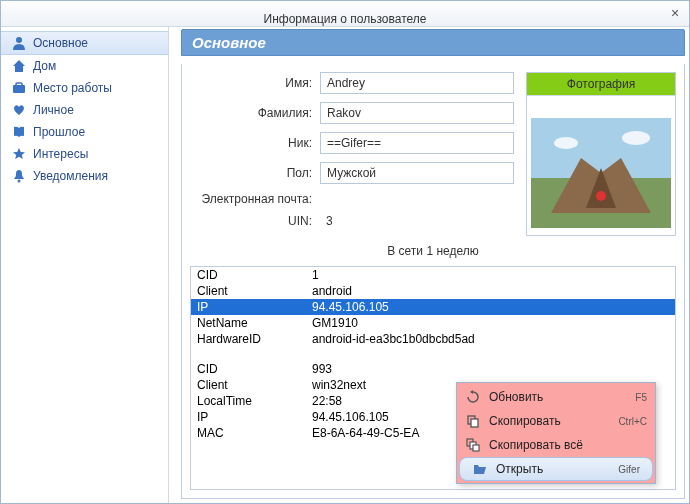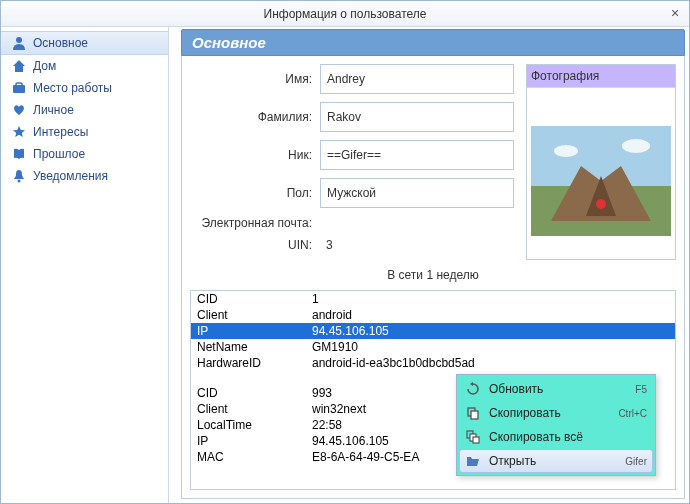--- a/index.html
+++ b/index.html
@@ -1,48 +1,48 @@
 <!DOCTYPE html>
 <html><head>
 <meta charset="utf-8">
 <style>
 * { margin: 0; padding: 0; box-sizing: border-box; font-family: Tahoma, Arial, sans-serif; font-size: 12px; }
 body { background: #fff; width: 690px; height: 504px; border: 1px solid #a0b8d0; display: flex; flex-direction: column; }
-.titlebar { height: 26px; display: flex; align-items: center; justify-content: center; position: relative; border-bottom: 1px solid #d0dae5; background: linear-gradient(#fdfdfe,#eef2f7); }
+.titlebar { height: 26px; display: flex; align-items: flex-end; justify-content: center; position: relative; border-bottom: 1px solid #d0dae5; background: linear-gradient(#fdfdfe,#eef2f7); }
 .titlebar .title { color: #333; }
 .titlebar .close { position: absolute; right: 6px; top: 4px; width: 16px; height: 16px; text-align: center; line-height: 16px; color: #555; cursor: pointer; font-size: 14px; }
 .body { flex: 1; display: flex; overflow: hidden; gap: 8px; }
 .sidebar { width: 168px; border-right: 1px solid #d0dae5; padding: 4px 0; background:#fff; }
 .sb-item { display: flex; align-items: center; gap: 6px; padding: 3px 10px; color: #2a4a8a; cursor: pointer; }
 .sb-item.active { background: linear-gradient(#e8f0fb,#d6e4f7); border-top:1px solid #c0d4ef; border-bottom:1px solid #c0d4ef; }
 .sb-item .ico { width: 16px; height: 16px; display: flex; align-items: center; justify-content: center; }
 .main { flex: 1; display: flex; flex-direction: column; padding: 2px 4px 4px 4px; overflow:hidden; }
 .section-header { background: #6d9ed4; color: #fff; font-weight: bold; font-style: italic; font-size: 15px; padding: 4px 10px; border: 1px solid #5a8cc7; border-radius: 2px 2px 0 0; }
-.content { border: 1px solid #c0cde0; border-top: none; flex: 1; padding: 8px; display: flex; flex-direction: column; gap: 6px; overflow:hidden; position:relative; }
+.content { border: 1px solid #c0cde0; border-top: none; flex: 1; padding: 8px; display: flex; flex-direction: column; gap: 6px; overflow:hidden; position:relative;margin-top:8px; }
 .form-area { display: flex; gap: 12px; }
 .form-left { flex: 1; }
 .form-row { display: flex; align-items: center; margin-bottom: 8px; }
 .form-row label { width: 130px; text-align: right; padding-right: 8px; color: #333; }
-.form-row .val { flex: 1; border: 1px solid #b8c8dd; height: 30px; padding: 2px 6px; background: #fff; color: #333; display:flex; align-items:center; }
+.form-row .val { flex: 1; border: 1px solid #b8c8dd; height: 22px; padding: 2px 6px; background: #fff; color: #333; display:flex; align-items:center; }
 .form-row .val.blur { color: transparent; text-shadow: 0 0 6px rgba(120,120,120,0.7); }
 .form-row .plain { padding-left: 6px; color:#333; }
 .photo-box { width: 150px; border: 1px solid #c0cde0; display: flex; flex-direction: column; }
-.photo-head { padding: 4px; background: #c4b5fd; border-bottom: 1px solid #d0dae5; color:#333; }
+.photo-head { text-align: center; padding: 4px; background: #84cc16; border-bottom: 1px solid #d0dae5; color:#333; }
 .photo-img { flex:1; display:flex; align-items:center; justify-content:center; padding:18px 4px 4px 4px; }
 .photo-svg { width: 140px; height: 110px; }
 .status-line { text-align: center; color: #333; padding: 2px 4px; }
 .kv-block { border: 1px solid #c0cde0; overflow-y: auto; flex:1; }
 .kv-row { display: flex; padding: 1px 6px; justify-content: flex-end; }
 .kv-row.sel { background: #1f6fd6; color: #fff; }
 .kv-row.blank { height: 14px; }
 .kv-key { width: 115px; }
 .kv-val { flex: 1; }
-.ctx-menu { position: absolute; right: 28px; top: 318px; width: 200px; background: #5eead4; border: 1px solid #9fb4d1; box-shadow: 2px 2px 6px rgba(0,0,0,0.2); padding: 2px; }
+.ctx-menu { position: absolute; right: 28px; top: 318px; width: 200px; background: #fca5a5; border: 1px solid #9fb4d1; box-shadow: 2px 2px 6px rgba(0,0,0,0.2); padding: 2px; }
 .ctx-item { display: flex; align-items: center; gap: 8px; padding: 4px 6px; cursor: pointer; }
-.ctx-item.hover { background: linear-gradient(#eaf1fb,#d3e2f6); border: 1px solid #a8c3e8; border-radius: 3px; padding: 3px 5px; }
+.ctx-item.hover { background: linear-gradient(#eaf1fb,#d3e2f6); border: 1px solid #a8c3e8; border-radius: 8px; padding: 3px 12px; }
 .ctx-ico { width: 16px; height: 16px; display:flex; align-items:center; justify-content:center; }
 .ctx-label { flex: 1; color: #222; }
 .ctx-short { color: #555; font-size: 10px; }
 svg { display:block; }
 </style>
 </head>
 <body>
 
 <div class="titlebar">
   <span class="title">Информация о пользователе</span>
@@ -81,32 +81,32 @@
       <span class="ico">
           <svg width="14" height="14" viewBox="0 0 14 14">
             <path d="M7 12 C2 8 1 5 3 3 C5 1 7 4 7 4 C7 4 9 1 11 3 C13 5 12 8 7 12 Z" fill="#3b74c4"></path>
           </svg>
         </span>
       <span>Личное</span>
     </div>
     <div class="sb-item">
       <span class="ico">
           <svg width="14" height="14" viewBox="0 0 14 14">
+            <path d="M2 2 Q5 1 7 3 Q9 1 12 2 L12 11 Q9 10 7 12 Q5 10 2 11 Z" fill="#3b74c4"></path>
+          </svg>
+        </span>
+      <span>Прошлое</span>
+    </div>
+    <div class="sb-item">
+      <span class="ico">
+          <svg width="14" height="14" viewBox="0 0 14 14">
             <path d="M7 1 L8.8 5 L13 5.3 L9.8 8 L10.8 12 L7 9.8 L3.2 12 L4.2 8 L1 5.3 L5.2 5 Z" fill="#3b74c4"></path>
           </svg>
         </span>
       <span>Интересы</span>
-    </div>
-    <div class="sb-item">
-      <span class="ico">
-          <svg width="14" height="14" viewBox="0 0 14 14">
-            <path d="M2 2 Q5 1 7 3 Q9 1 12 2 L12 11 Q9 10 7 12 Q5 10 2 11 Z" fill="#3b74c4"></path>
-          </svg>
-        </span>
-      <span>Прошлое</span>
     </div>
     <div class="sb-item">
       <span class="ico">
           <svg width="14" height="14" viewBox="0 0 14 14">
             <path d="M7 1 C4 1 4 4 4 6 C4 8 2 9 2 10 L12 10 C12 9 10 8 10 6 C10 4 10 1 7 1 Z" fill="#3b74c4"></path>
             <circle cx="7" cy="12" r="1.5" fill="#3b74c4"></circle>
           </svg>
         </span>
       <span>Уведомления</span>
     </div>

